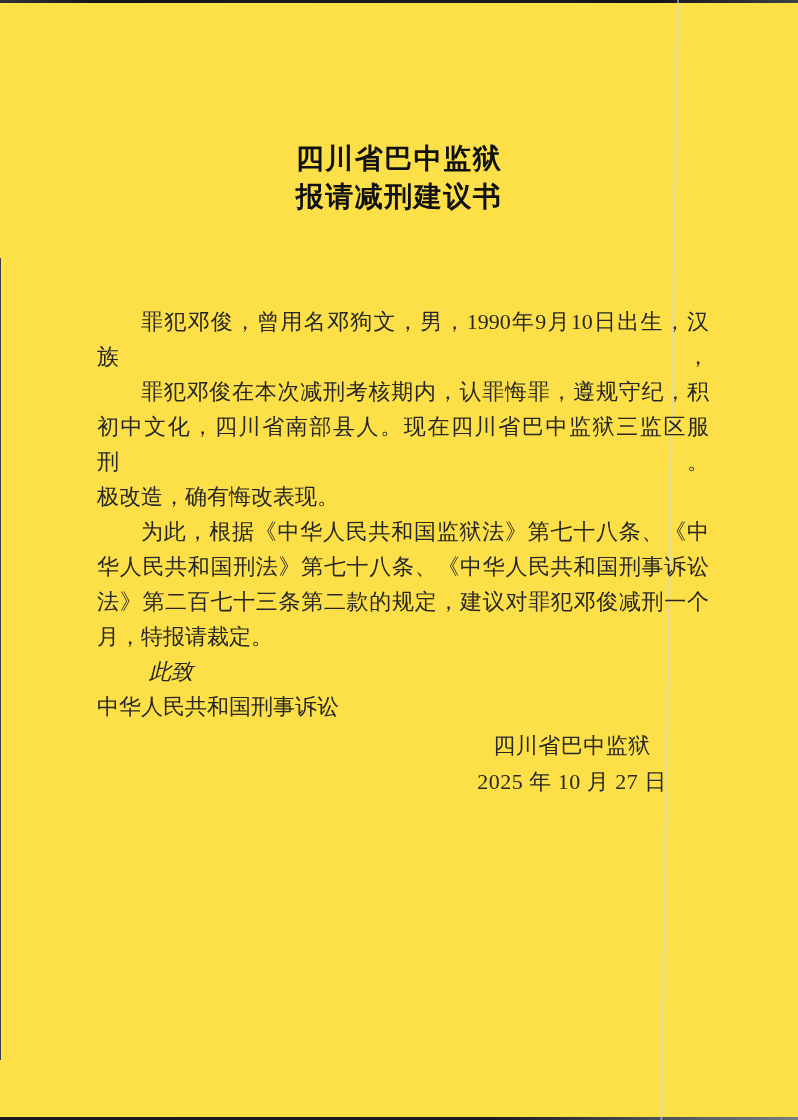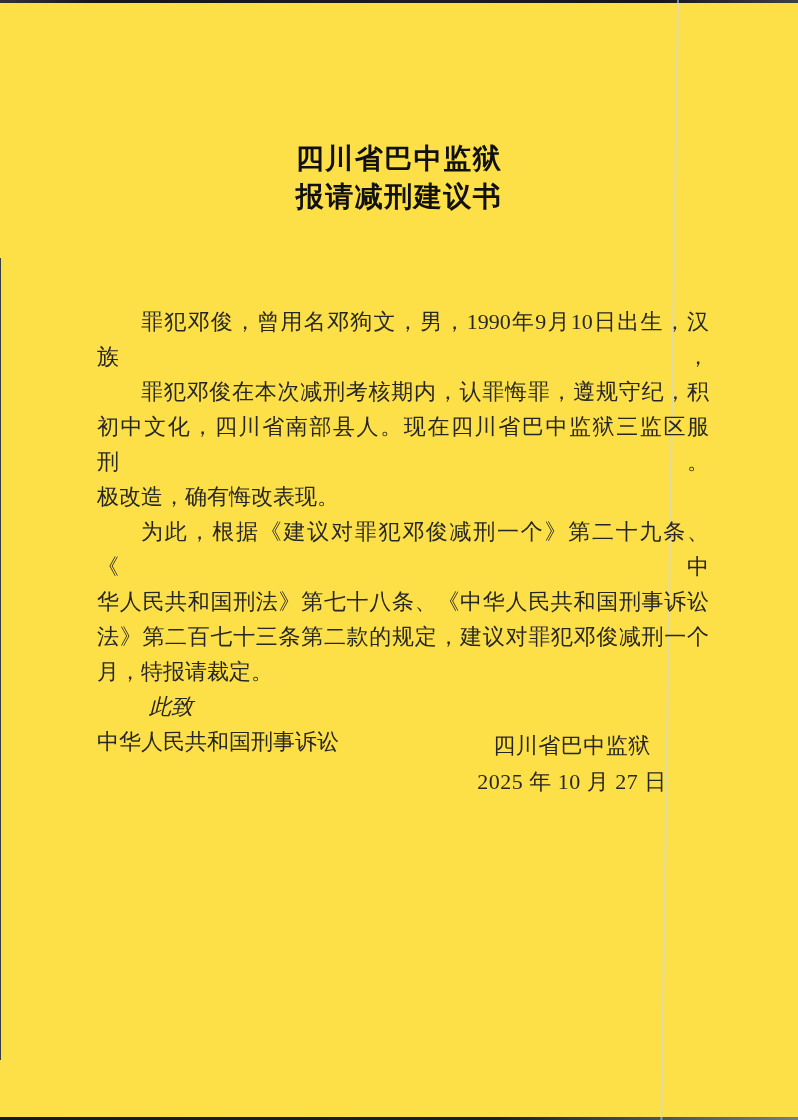--- a/index.html
+++ b/index.html
@@ -123,21 +123,21 @@
   <div class="doc-title">
     <div>四川省巴中监狱</div>
     <div>报请减刑建议书</div>
   </div>
 
   <div class="doc-body">
     <div class="line fill indent">罪犯邓俊，曾用名邓狗文，男，1990年9月10日出生，汉族，</div>
     <div class="line fill indent">罪犯邓俊在本次减刑考核期内，认罪悔罪，遵规守纪，积</div>
     <div class="line fill">初中文化，四川省南部县人。现在四川省巴中监狱三监区服刑。</div>
     <div class="line">极改造，确有悔改表现。</div>
-    <div class="line fill indent">为此，根据《建议对罪犯邓俊减刑一个》第二十九条、《中</div>
+    <div class="line fill indent">为此，根据《中华人民共和国监狱法》第七十八条、《中</div>
     <div class="line fill">华人民共和国刑法》第七十八条、《中华人民共和国刑事诉讼</div>
     <div class="line fill">法》第二百七十三条第二款的规定，建议对罪犯邓俊减刑一个</div>
     <div class="line">月，特报请裁定。</div>
     <div class="line indent-salute">此致</div>
     <div class="line">中华人民共和国刑事诉讼</div>
   </div>
 
   <div class="signature">
     <div class="sig-line">四川省巴中监狱</div>
     <div class="sig-line">2025 年 10 月 27 日</div>

